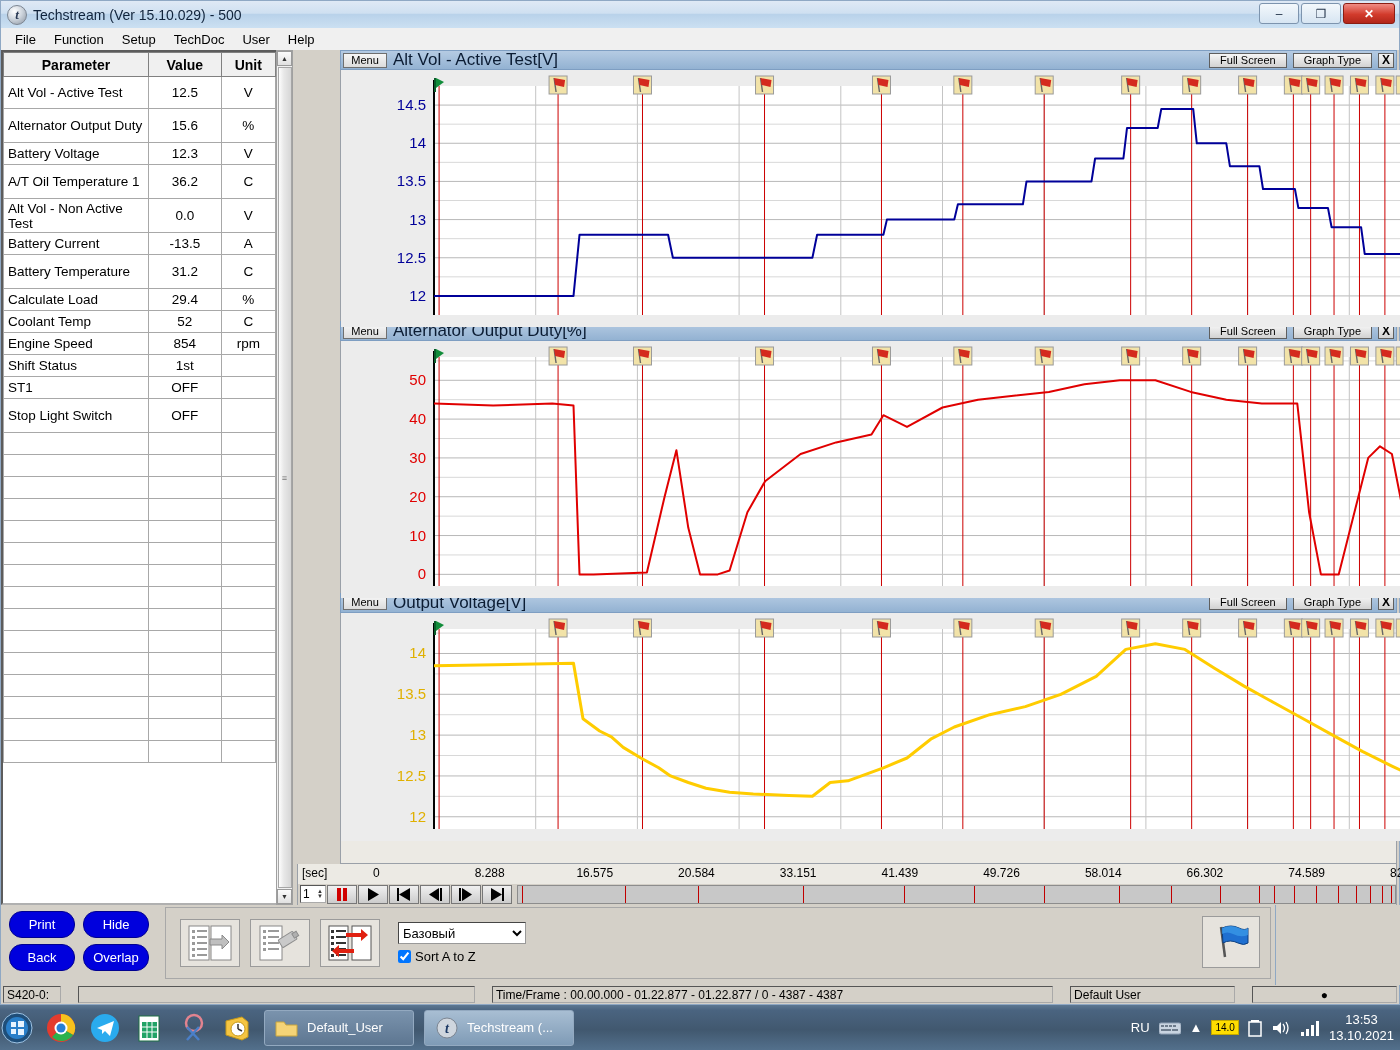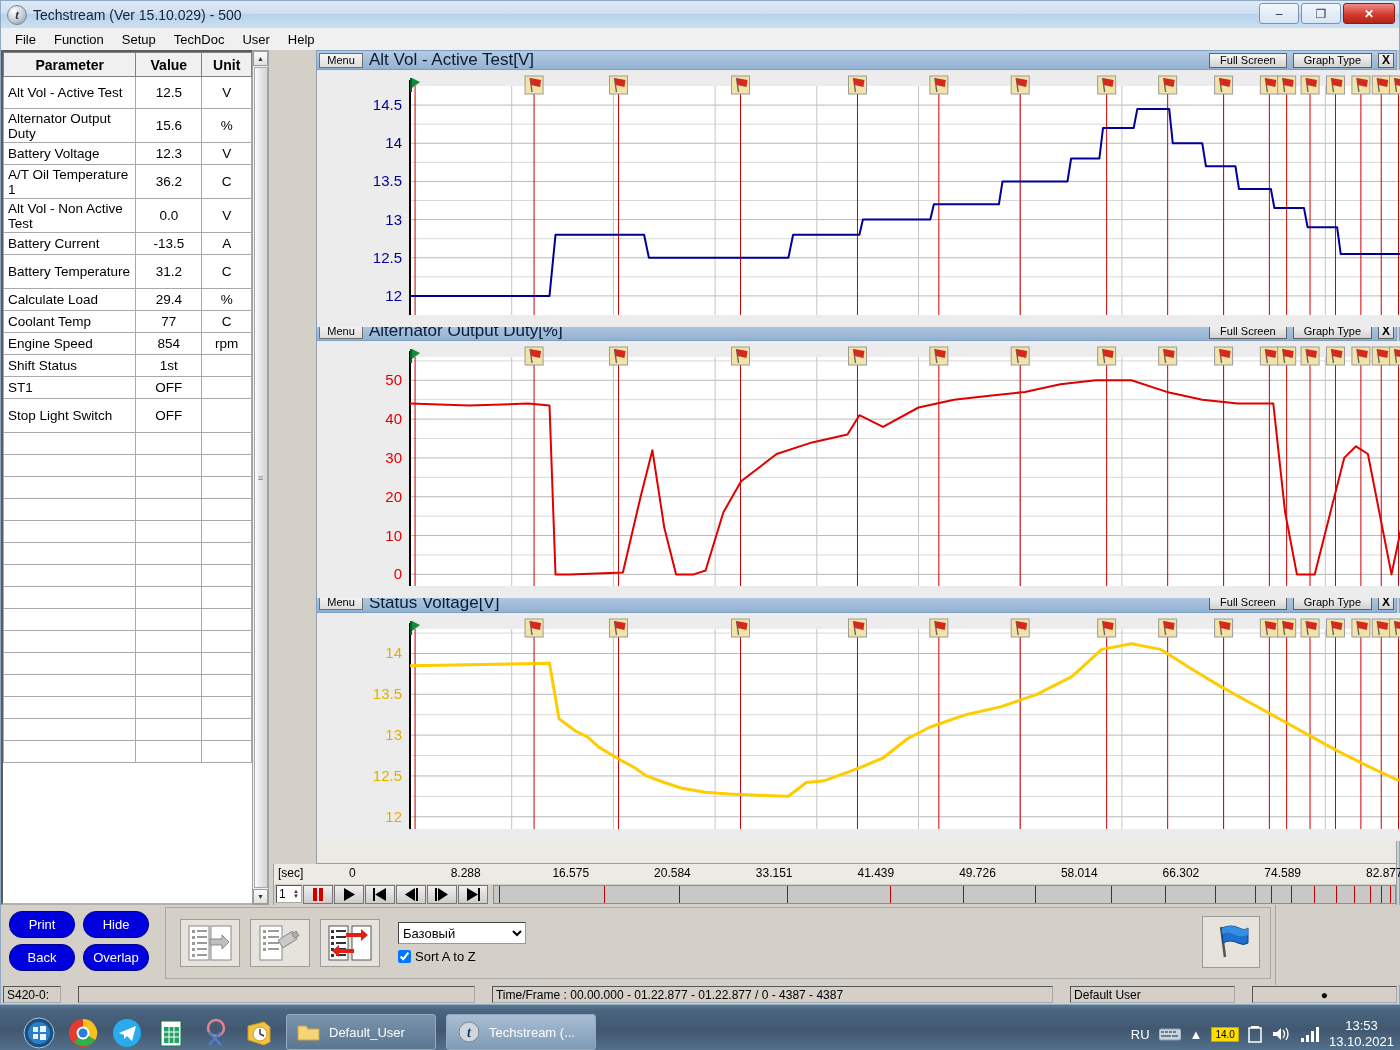--- a/index.html
+++ b/index.html
@@ -55,21 +55,21 @@
 
   
   #work {
     position: absolute; left: 0; top: 50px; width: 1400px; height: 855px;
     background: #d4d0c8;
     border-left: 1px solid #8fa8c4; border-right: 1px solid #8fa8c4;
     display: flex;
   }
 
   
-  #paramwrap { width: 268px; height: 100%; background: #7dd3fc; display: flex; }
+  #paramwrap { width: 292px; height: 100%; background: #7dd3fc; display: flex; }
   #paramtable { flex: 1; border: 2px inset #b0b0b0; border-right: none; background: #fff; overflow: hidden; }
   table.pg { width: 100%; border-collapse: collapse; table-layout: fixed; }
   table.pg th {
     background: #f0f0f0; border: 1px solid #808080;
     font-size: 14px; font-weight: bold; height: 24px; color: #000;
   }
   table.pg td {
     border: 1px solid #a8a8a8; font-size: 13.5px;
     padding: 1px 4px; color: #000; vertical-align: middle;
   }
@@ -167,21 +167,21 @@
     background: #d4d0c8; display: flex; align-items: center; gap: 17px; padding: 0 2px;
     border: 1px solid #8fa8c4; border-top: none;
   }
   .sfield { height: 17px; border: 1px inset #a9a9a9; background: #d4d0c8; font-size: 12px;
             display: flex; align-items: center; padding: 0 3px; color: #000; }
 
   
   #taskbar {
     position: absolute; left: 0; top: 1005px; width: 1400px; height: 45px;
     background: linear-gradient(to bottom,#5d7893 0%,#4a6480 12%,#41586f 55%,#53708c 100%);
-    display: flex; align-items: flex-end; gap: 10px; padding-left: 22px;
+    display: flex; align-items: center; gap: 10px; padding-left: 0;
   }
   .tbicon { width: 34px; height: 34px; display: flex; align-items: center; justify-content: center; }
   .taskitem {
     height: 36px; min-width: 150px; padding: 0 10px;
     background: linear-gradient(to bottom,#7a93ad,#5d7691);
     border: 1px solid #93a9c0; border-radius: 3px;
     display: flex; align-items: center; gap: 8px; color: #fff; font-size: 13px;
   }
   .taskitem.active { background: linear-gradient(to bottom,#a8bed3,#7f9bb6); }
   #tray { position: absolute; right: 6px; display: flex; align-items: center; gap: 9px; color: #fff; font-size: 13px; }
@@ -263,21 +263,21 @@
               <td class="v ">31.2</td>
               <td class="u ">C</td>
             </tr>
             <tr style="height: 22px;">
               <td class="">Calculate Load</td>
               <td class="v ">29.4</td>
               <td class="u ">%</td>
             </tr>
             <tr style="height: 22px;">
               <td class="">Coolant Temp</td>
-              <td class="v ">77</td>
+              <td class="v ">52</td>
               <td class="u ">C</td>
             </tr>
             <tr style="height: 22px;">
               <td class="">Engine Speed</td>
               <td class="v ">854</td>
               <td class="u ">rpm</td>
             </tr>
             <tr style="height: 22px;">
               <td class="">Shift Status</td>
               <td class="v ">1st</td>
@@ -697,21 +697,21 @@
               <line x1="1100.915" y1="8" x2="1102.915" y2="22" stroke="#666" stroke-width="1.4"></line>
               <polygon points="1100.915,8 1111.915,10 1110.915,17 1101.915,15" fill="#d42a1e"></polygon>
             </g>
           </svg>
       </div>
     </div>
 
     <div class="graphbox gb3">
       <div class="ghead">
         <div class="btn">Menu</div>
-        <div class="gtitle">Status Voltage[V]</div>
+        <div class="gtitle">Output Voltage[V]</div>
         <div class="rbtn">Full Screen</div>
         <div class="rbtn">Graph Type</div>
         <div class="xbtn">X</div>
       </div>
       <div class="gbody">
         <svg class="gsvg" id="svg2" width="1122" height="228">
             <rect x="0" y="0" width="1122" height="228" fill="#ececec"></rect>
             <rect x="93" y="16" width="1017" height="200" fill="#ffffff"></rect>
             <line x1="93" y1="203.7551020408163" x2="1110" y2="203.7551020408163" stroke="#b8b8b8" stroke-width="1"></line>
             <text x="85" y="208.7551020408163" text-anchor="end" font-size="15" font-family="Liberation Sans, sans-serif" fill="#e0b000">12</text>

